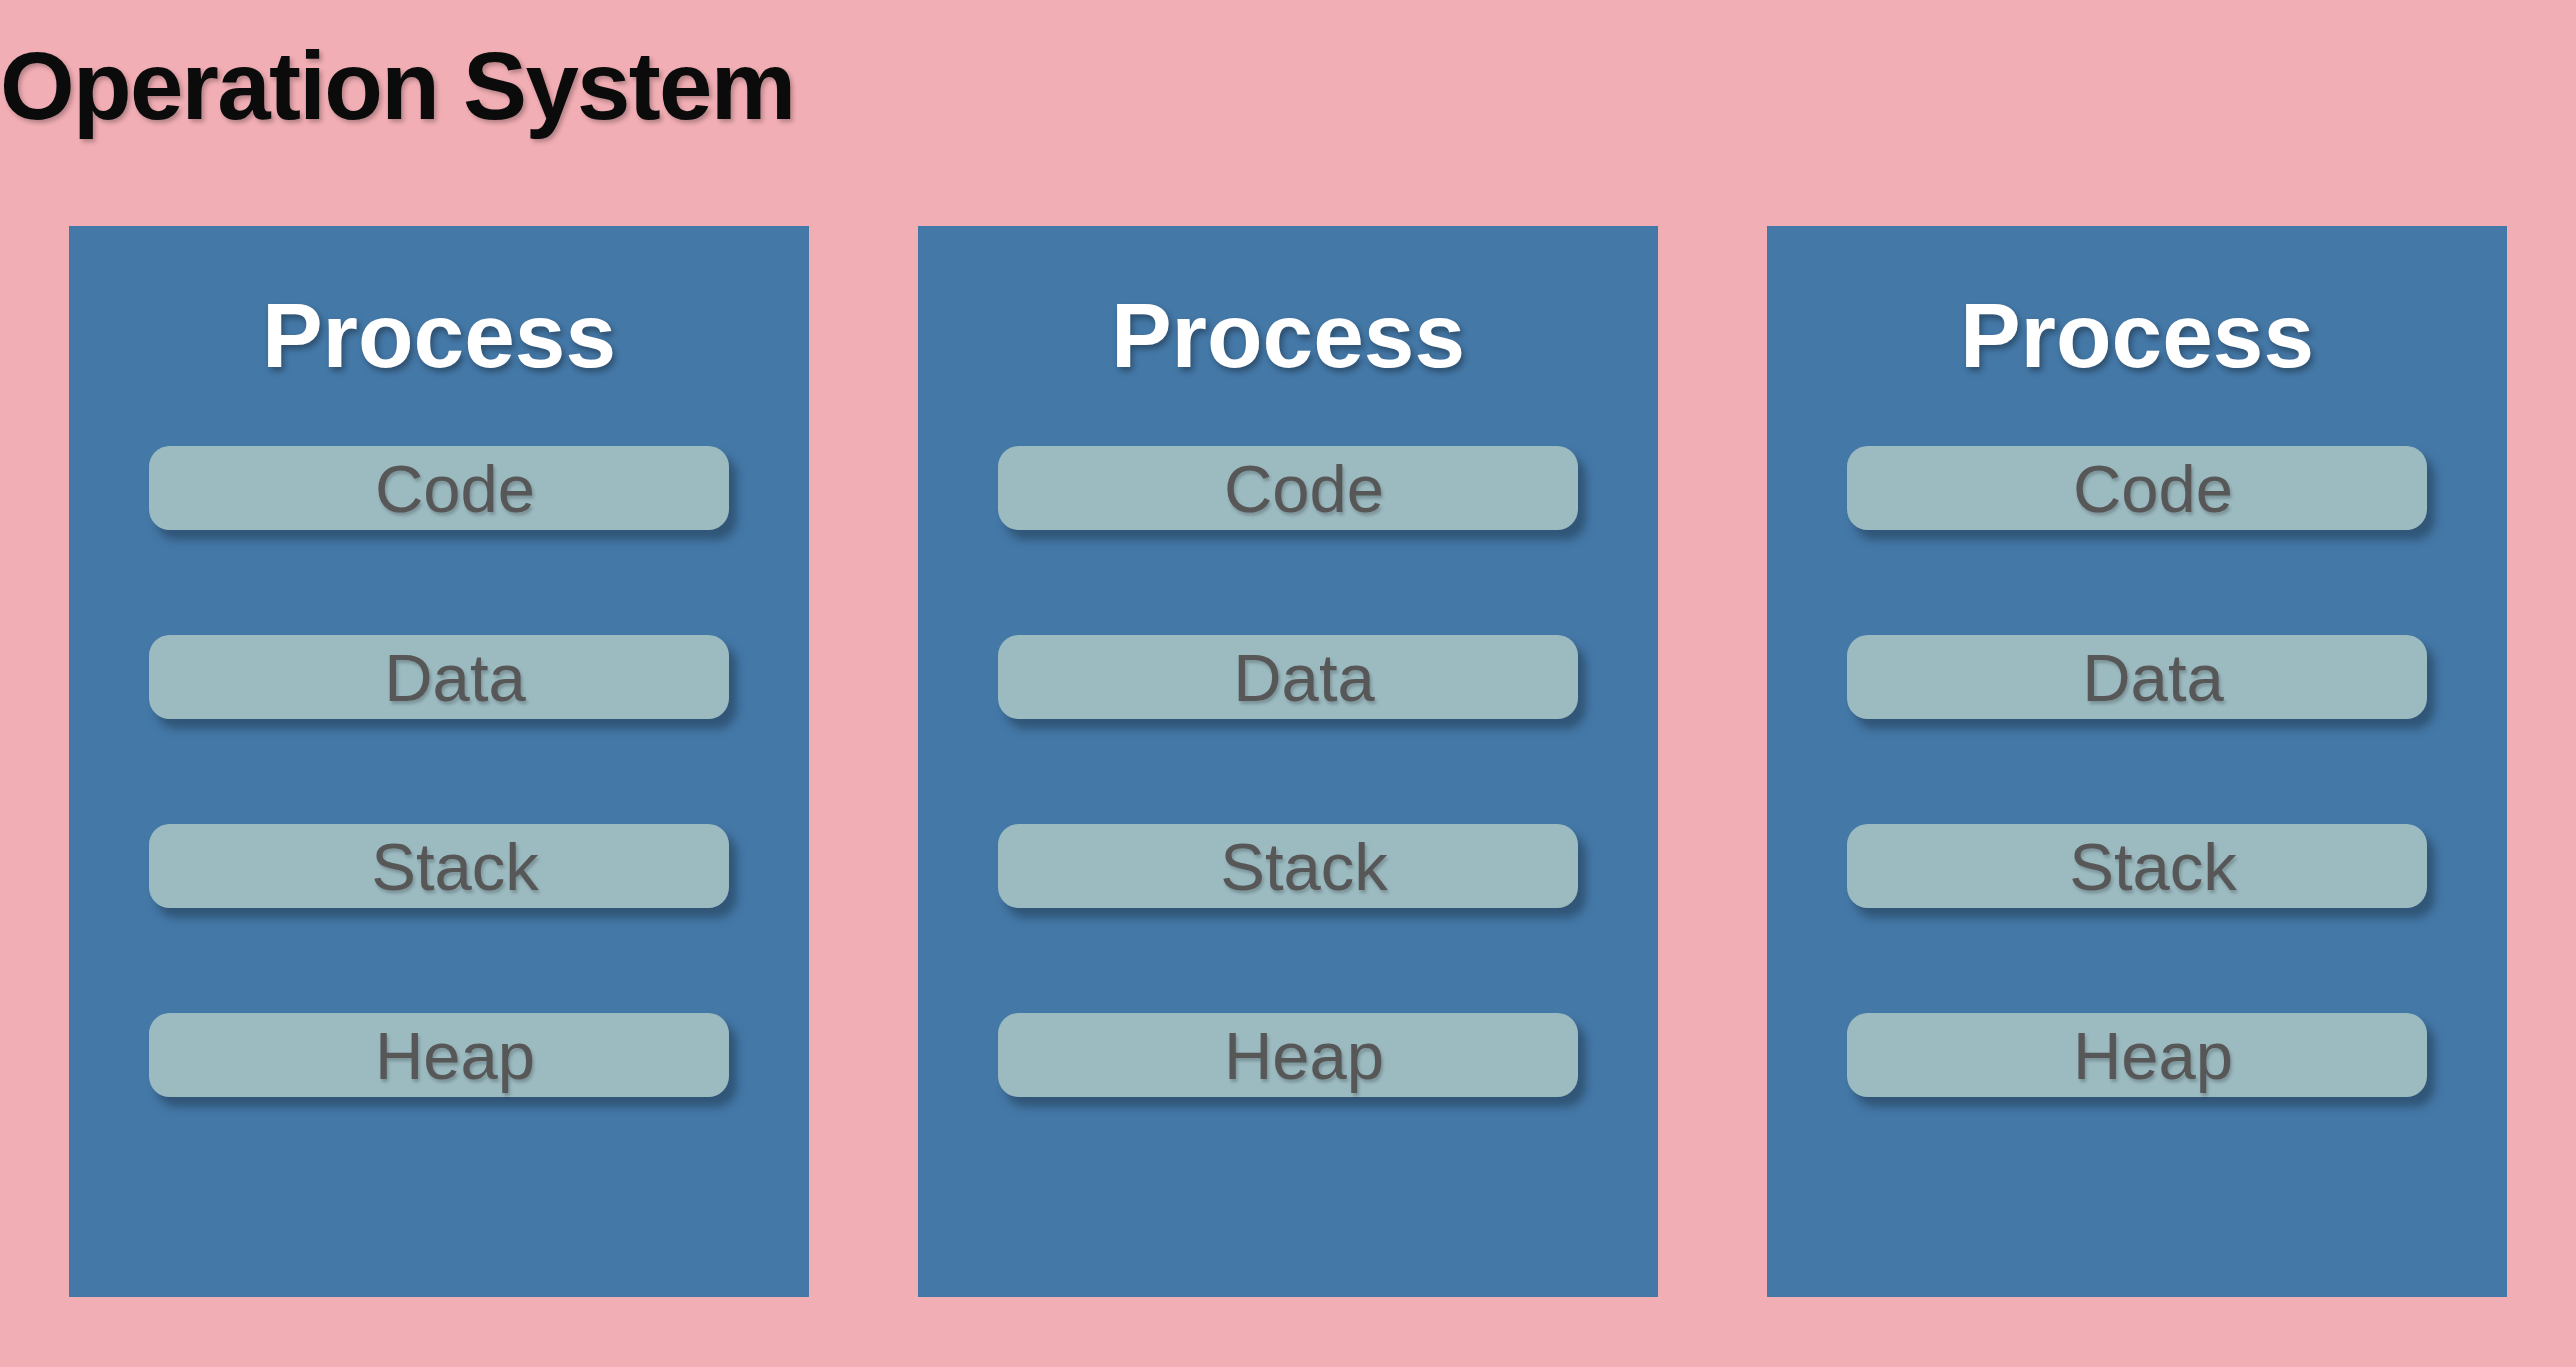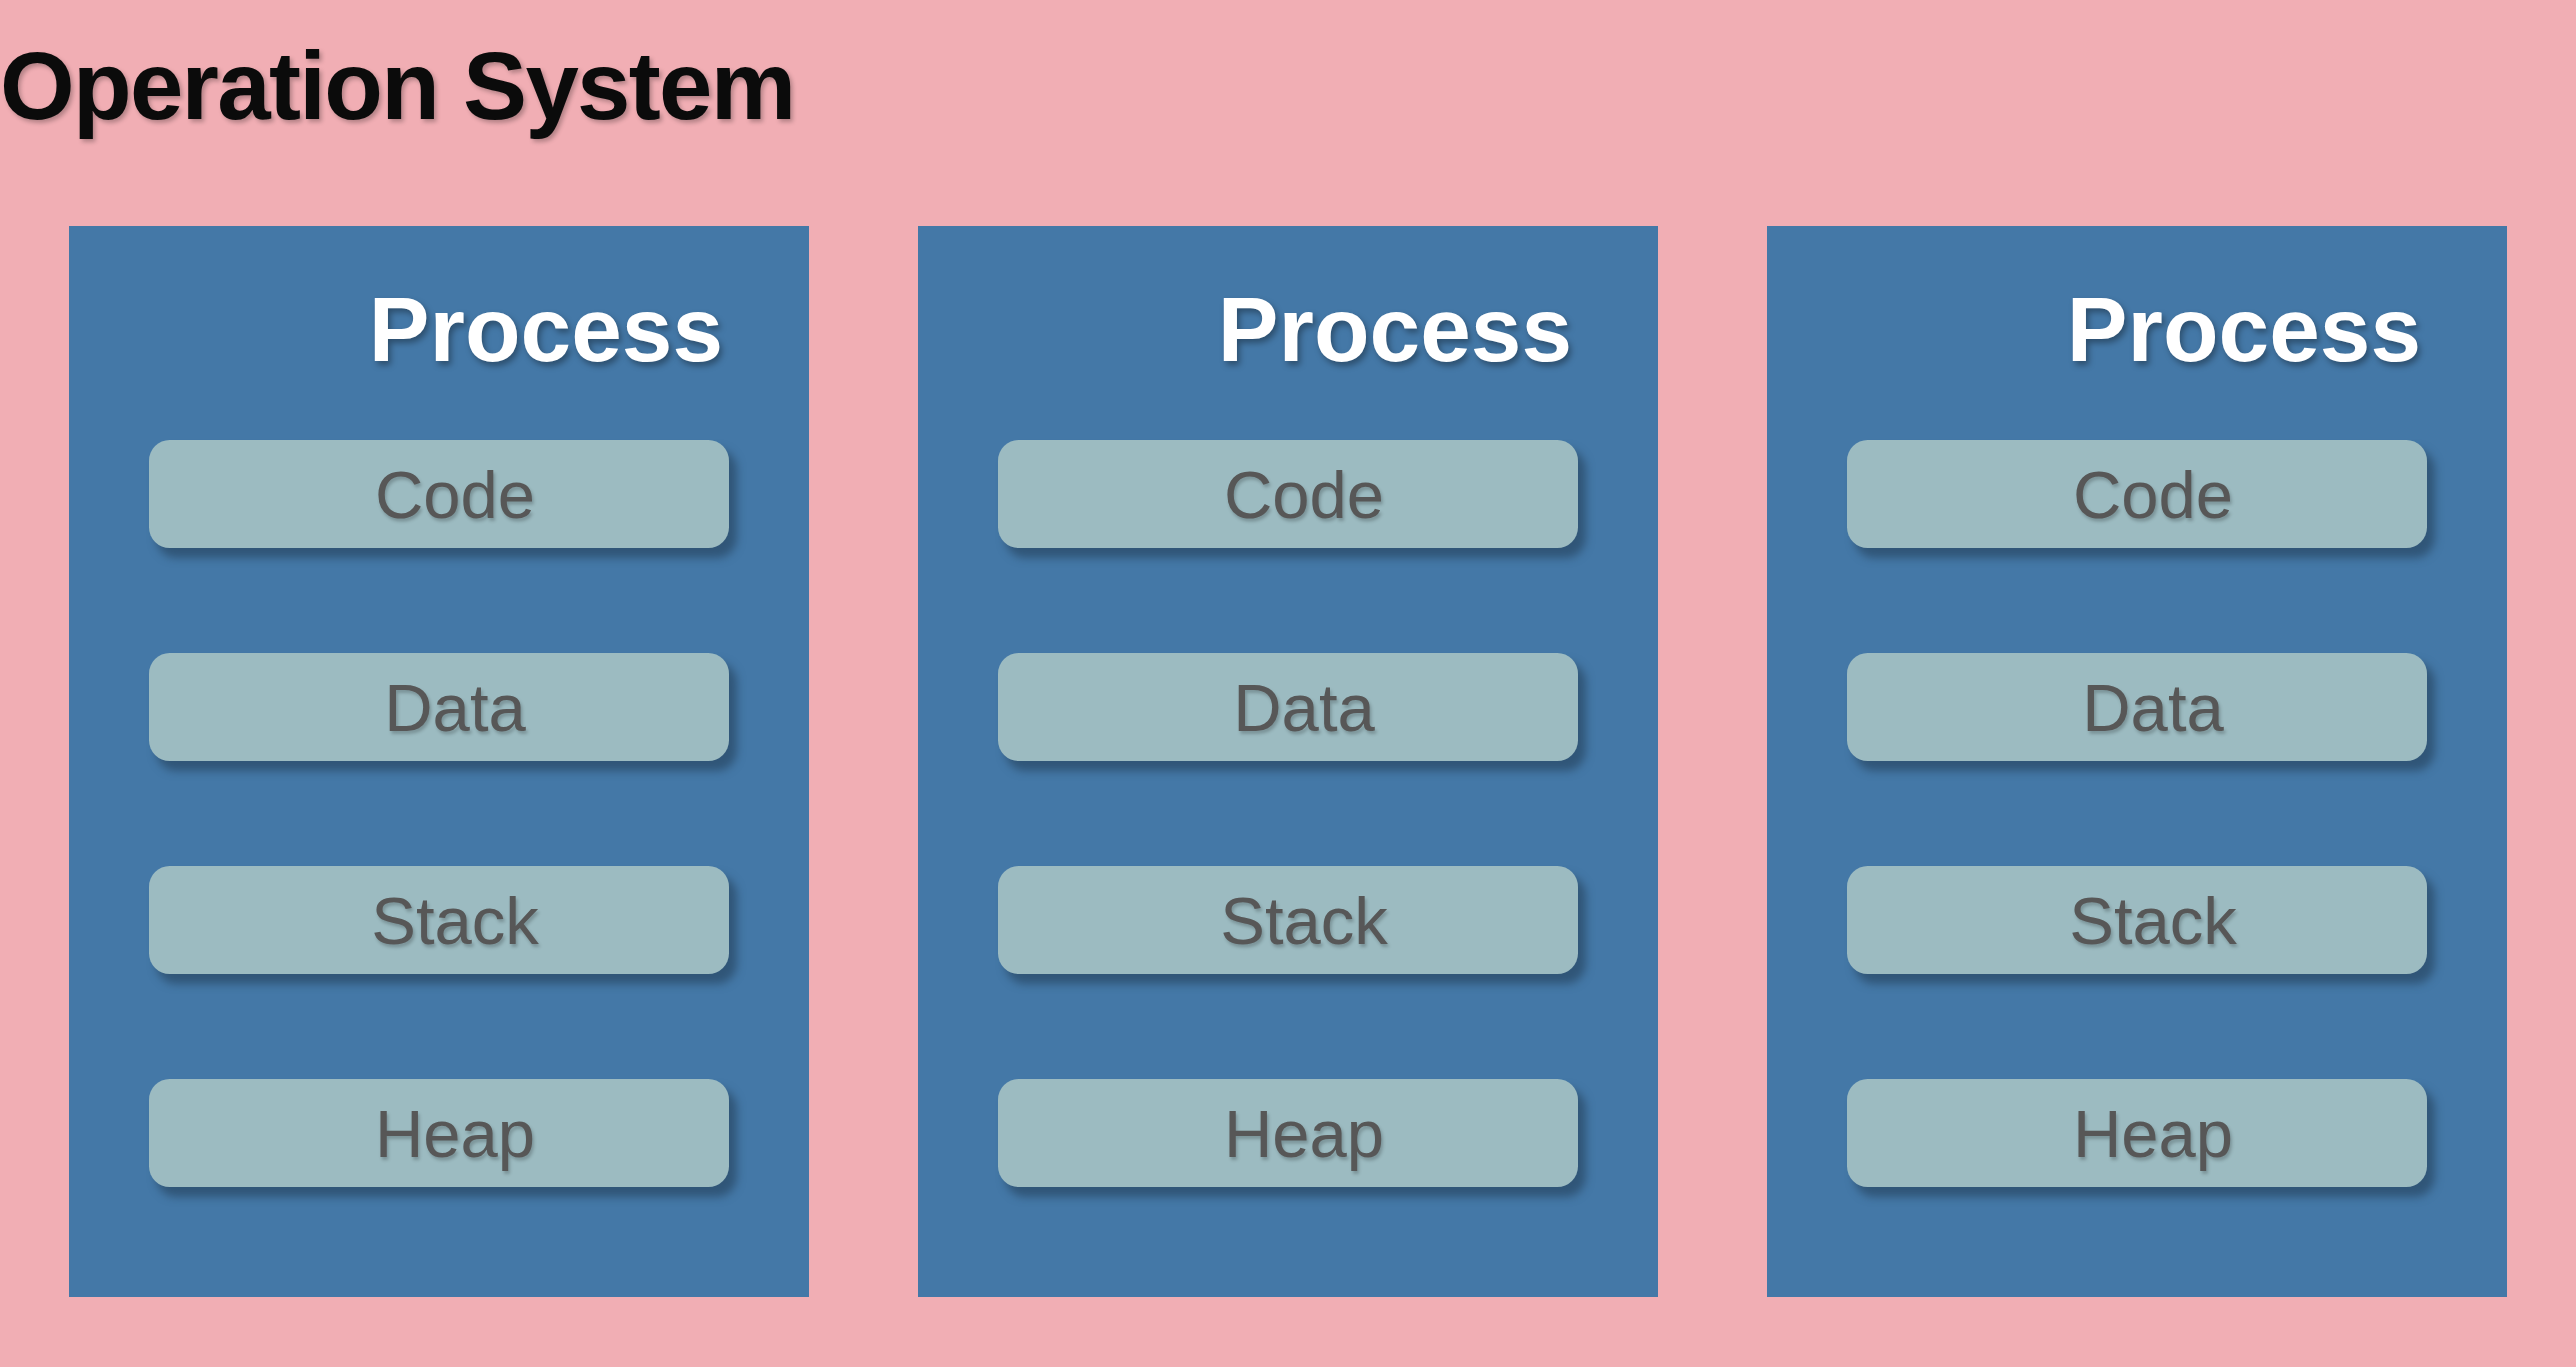--- a/index.html
+++ b/index.html
@@ -33,36 +33,36 @@
     margin-top: 92px;
   }
   .process {
     width: 740px;
     height: 1071px;
     box-sizing: border-box;
     padding: 43px 80px 0 80px;
     background: var(--process-box, #4478A7);
   }
   .process-title {
-    margin: 6px;
-    text-align: right;
+    margin: 12px;
+    text-align: center;
     font-size: 91px;
     line-height: 1.2;
     font-weight: bold;
     color: var(--process-title, #FFFFFF);
     text-shadow: 2.6px 4.3px 6px rgba(0,0,0,0.35);
   }
   .segments {
     margin-top: 56px;
     display: flex;
     flex-direction: column;
     gap: 105px;
   }
   .segment {
-    height: 108px;
+    height: 84px;
     background: var(--segment-box, #9CBBC1);
     border-radius: 20.7px;
     display: flex;
     align-items: center;
     justify-content: center;
     font-size: 67px;
     color: var(--segment-text, #575757);
     text-shadow: 1.7px 2.6px 3.4px rgba(0,0,0,0.22);
     box-shadow: 7.8px 9.5px 8.6px rgba(32,58,82,0.55);
     padding-left: 32px;

